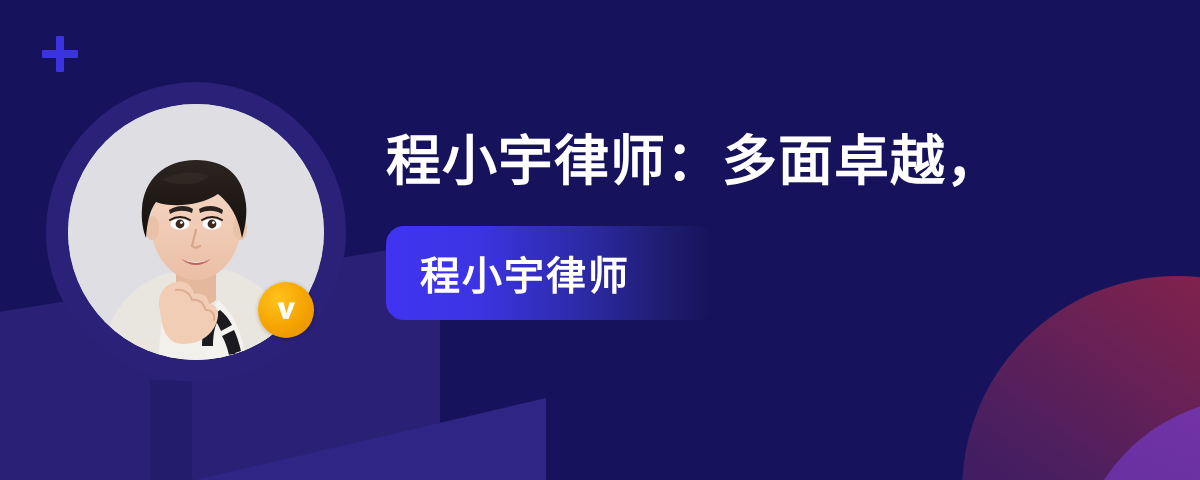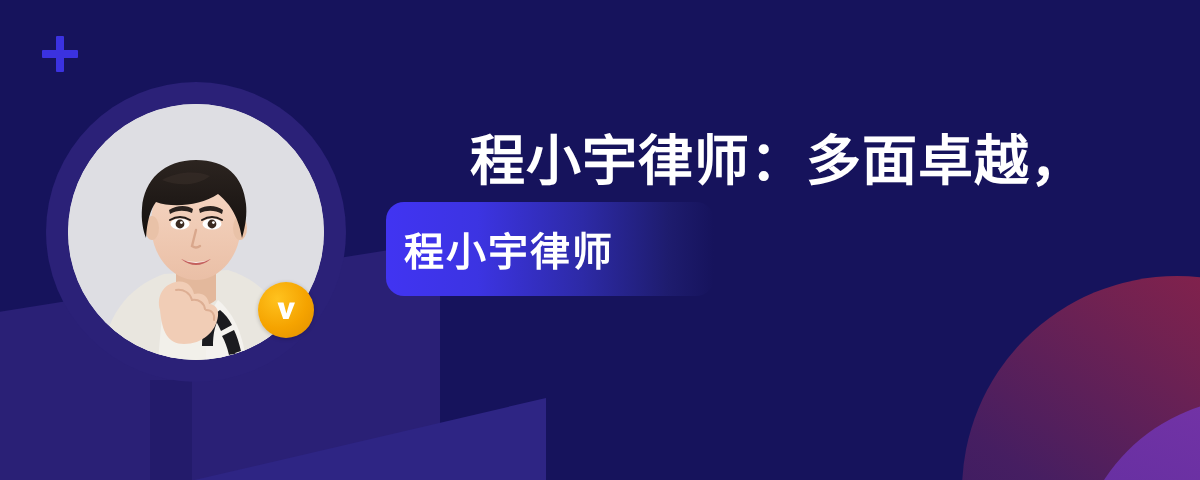--- a/index.html
+++ b/index.html
@@ -151,29 +151,29 @@
     width: 700px;
   }
   .headline {
     margin: 0;
     color: #ffffff;
     font-size: 55px;
     line-height: 82px;
     font-weight: 700;
     letter-spacing: 1px;
     white-space: nowrap;
-    text-align: right;
   }
   .headline .line { display: block; }
 
   .name-chip {
+    margin-top: 24px;
     display: inline-flex;
     align-items: center;
     height: 94px;
-    padding: 0 30px 0 18px;
+    padding: 0 30px 0 34px;
     border-radius: 18px;
     background: linear-gradient(90deg, #4134f2 0%, #3c34e2 28%, #2d2aa6 60%, #1e1c6e 86%, #16135c 100%);
     color: #ffffff;
     font-size: 40px;
     font-weight: 700;
     letter-spacing: 2px;
     border: none;
     cursor: pointer;
     font-family: inherit;
     min-width: 328px;

